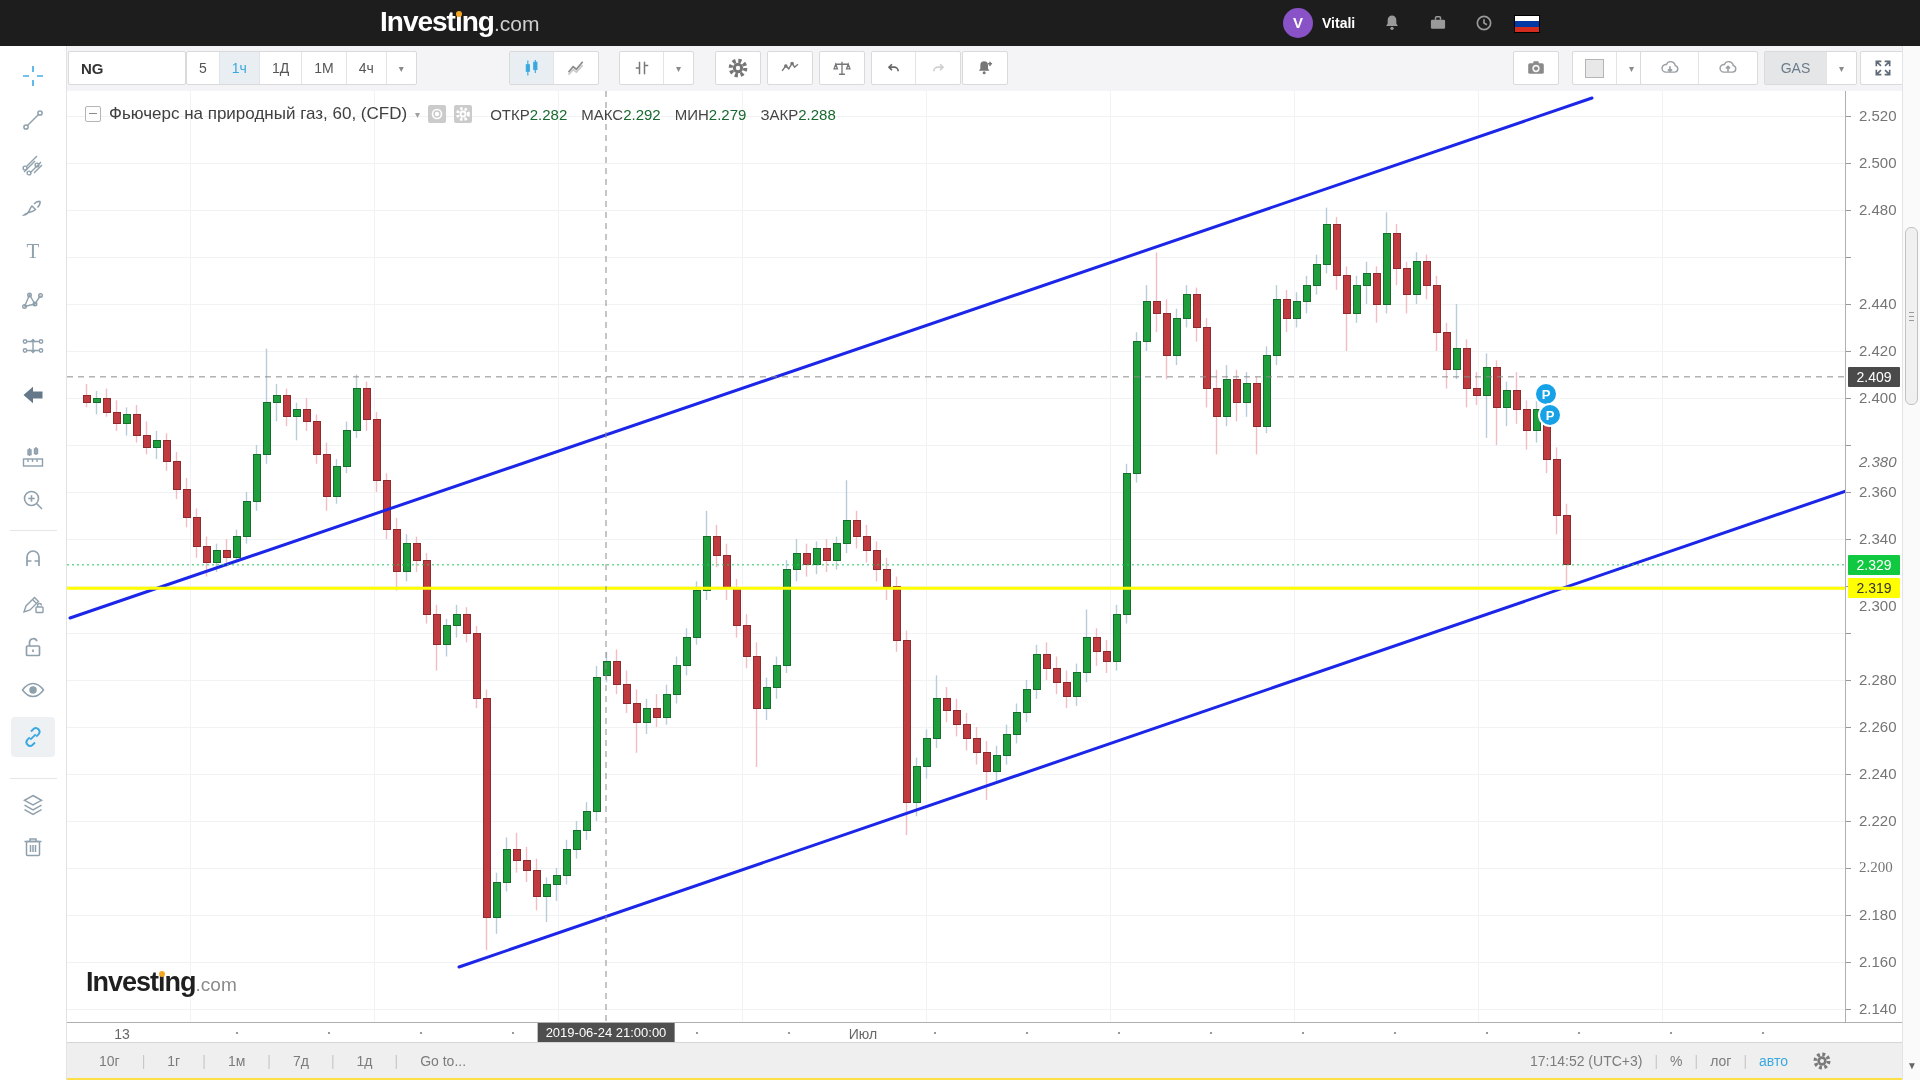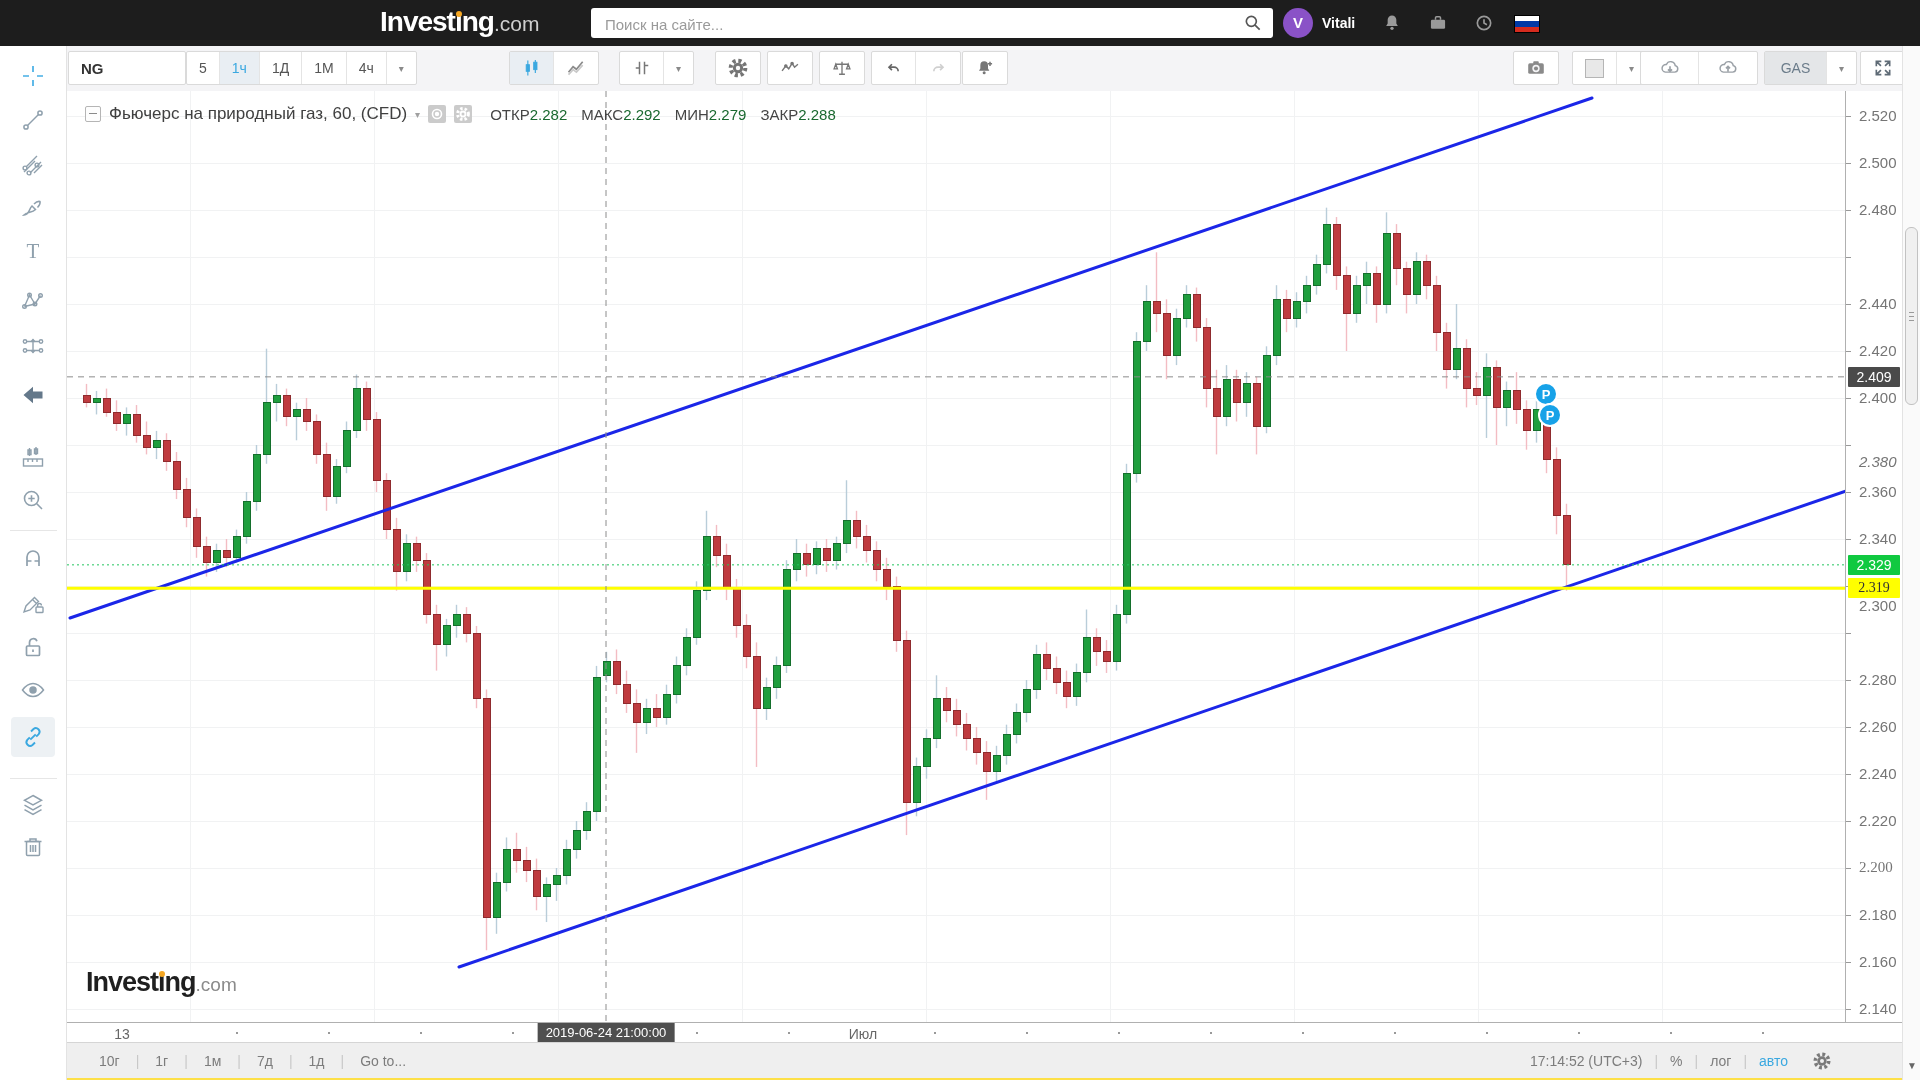--- a/index.html
+++ b/index.html
@@ -67,21 +67,21 @@
 
   
   .time-axis{position:absolute;left:67px;top:1022px;width:1835px;height:20px;background:#fff;border-top:1px solid #b0b0b0;box-sizing:border-box;cursor:ew-resize;}
   .ta-label{position:absolute;top:3px;font-size:14px;color:#666;transform:translateX(-50%);}
   .ta-dot{position:absolute;top:9px;width:2px;height:2px;background:#999;}
   .ta-badge{position:absolute;top:0;transform:translateX(-50%);background:#4f4f4f;color:#fff;font-size:13px;padding:2px 8px;white-space:nowrap;}
 
   
   .bottom-bar{position:absolute;left:67px;top:1042px;width:1853px;height:36px;background:#efefef;border-top:1px solid #d5d5d5;box-sizing:border-box;
       display:flex;align-items:center;font-size:14px;color:#7c7c7c;}
-  .bb-left{display:flex;align-items:center;margin-left:20px;gap:4px;}
+  .bb-left{display:flex;align-items:center;margin-left:20px;gap:10px;}
   .bb-btn{padding:0 12px;cursor:pointer;}
   .bb-sep{color:#c8c8c8;}
   .bb-right{position:absolute;right:88px;display:flex;align-items:center;}
   .bb-right .bb-btn.blue{color:#3aa8e0;}
   .bb-gear{width:20px;height:20px;color:#7a7a7a;cursor:pointer;margin-left:12px;}
 
   
   .v-scrollbar{position:absolute;left:1902px;top:46px;width:18px;height:1034px;background:#fafafa;border-left:1px solid #e3e3e3;box-sizing:border-box;}
   .v-thumb{position:absolute;left:2px;top:181px;width:13px;height:178px;background:#f0f0f0;border:1px solid #c2c2c2;border-radius:6px;box-sizing:border-box;cursor:grab;}
   .v-grip{position:absolute;left:3px;width:5px;height:1px;background:#9a9a9a;}
@@ -89,29 +89,20 @@
 
   svg.ic{display:block;width:100%;height:100%;}
 </style>
 </head>
 <body>
 
 <div class="app">
 
   <div class="site-header">
     <div class="logo"><span>Invest</span><span class="idot-wrap"><span>ı</span><span class="odot"></span></span><span>ng</span><span class="tld">.com</span></div>
-    <div class="search-box">
-      <input type="text" value="" placeholder="Поиск на сайте..." style="">
-      <div class="search-ic">
-        <svg class="ic" viewBox="0 0 24 24" fill="none" stroke="currentColor" stroke-width="2">
-            <circle cx="10" cy="10" r="6"></circle>
-            <line x1="14.5" y1="14.5" x2="20" y2="20"></line>
-          </svg>
-      </div>
-    </div>
     <div class="avatar">V</div>
     <div class="uname">Vitali</div>
     <div class="hdr-ic" style="left:1382px;">
       <svg class="ic" viewBox="0 0 24 24" fill="currentColor">
           <path d="M12 3a5.2 5.2 0 0 0-5.2 5.2v4.3L5 15.5h14l-1.8-3V8.2A5.2 5.2 0 0 0 12 3z"></path>
           <circle cx="12" cy="18.4" r="2"></circle>
         </svg>
     </div>
     <div class="hdr-ic" style="left:1428px;">
       <svg class="ic" viewBox="0 0 24 24" fill="currentColor">
@@ -808,21 +799,21 @@
       <div class="pa-tick" style="top: 777px;"></div>
       <div class="pa-label" style="top: 768px; font-family: Liberation Serif, serif;">2.200</div>
       <div class="pa-tick" style="top: 824px;"></div>
       <div class="pa-label" style="top: 815px;">2.180</div>
       <div class="pa-tick" style="top: 871px;"></div>
       <div class="pa-label" style="top: 862px;">2.160</div>
       <div class="pa-tick" style="top: 918px;"></div>
       <div class="pa-label" style="top: 909px;">2.140</div>
       <div class="pa-badge" style="top: 275.85px; background: rgb(74, 74, 74); color: rgb(255, 255, 255);">2.409</div>
       <div class="pa-badge" style="top: 463.85px; background: rgb(16, 201, 64); color: rgb(255, 255, 255);">2.329</div>
-      <div class="pa-badge" style="top: 487.35px; background: rgb(255, 255, 0); color: rgb(51, 51, 51); font-family: Liberation Serif, serif;">2.319</div>
+      <div class="pa-badge" style="top: 487.35px; background: rgb(255, 255, 0); color: rgb(51, 51, 51);">2.319</div>
     </div>
 
   <div class="time-axis" id="time-axis">
       <div class="ta-dot" style="left: 169px;"></div>
       <div class="ta-dot" style="left: 261px;"></div>
       <div class="ta-dot" style="left: 353px;"></div>
       <div class="ta-dot" style="left: 445px;"></div>
       <div class="ta-dot" style="left: 629px;"></div>
       <div class="ta-dot" style="left: 721px;"></div>
       <div class="ta-dot" style="left: 867px;"></div>

